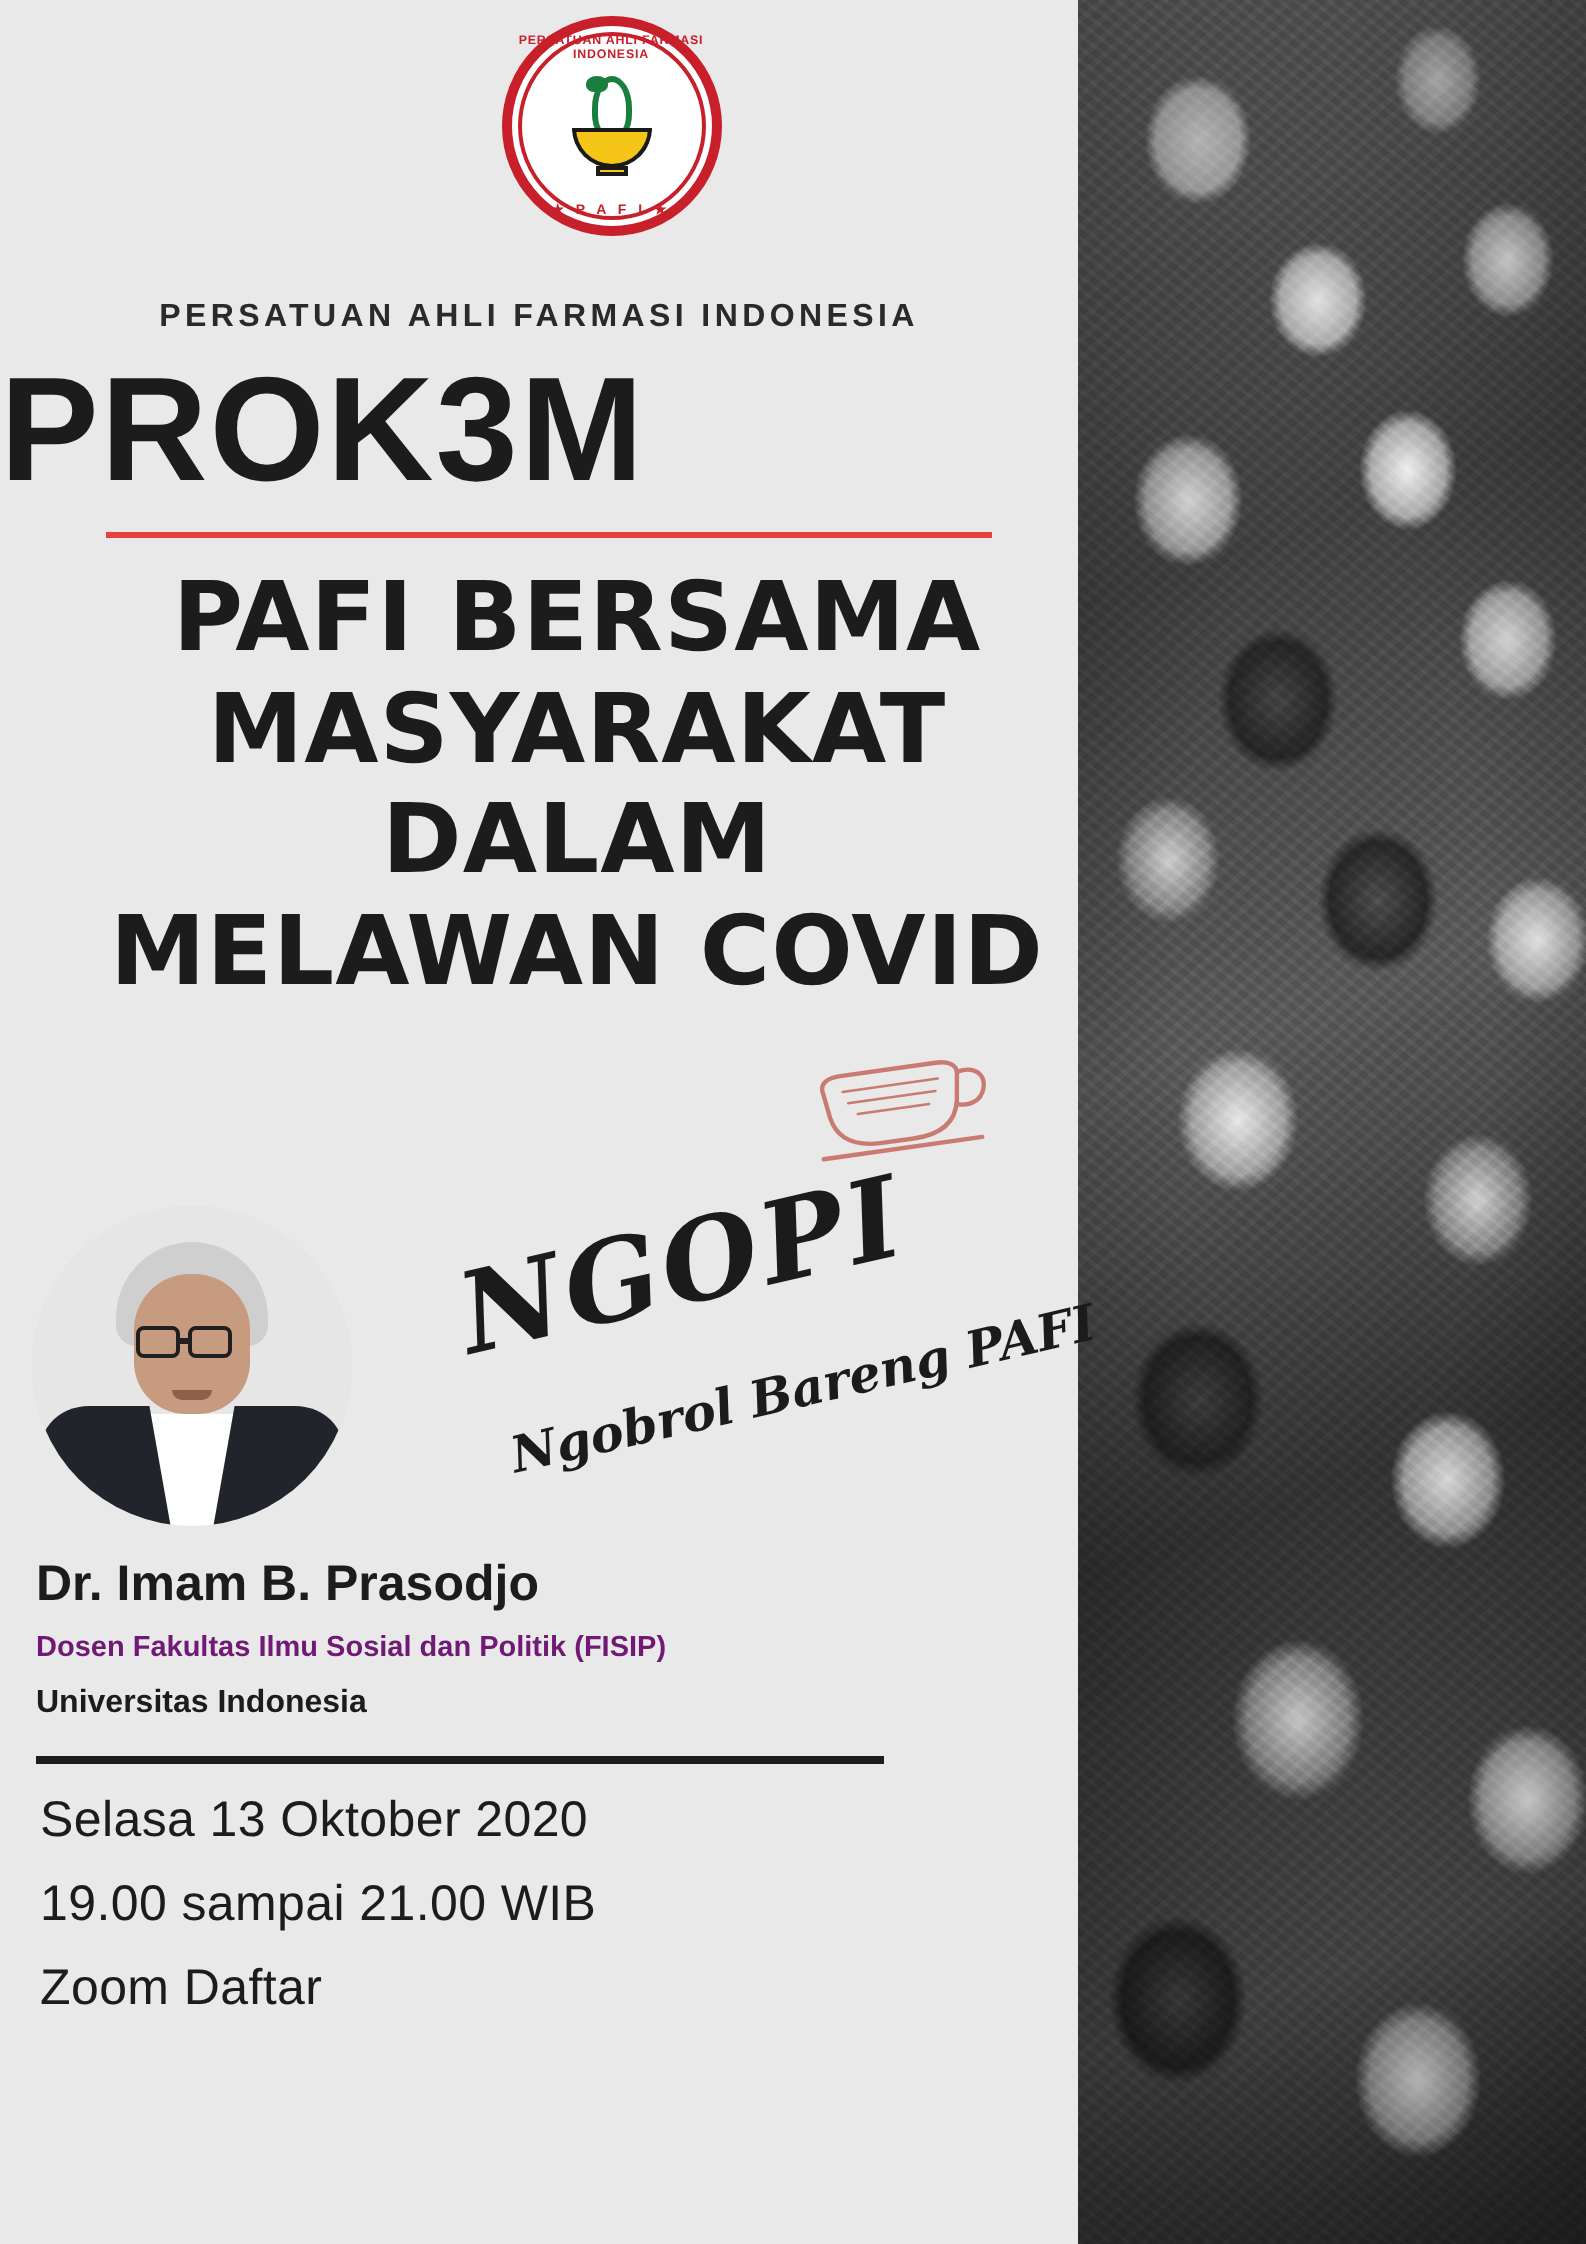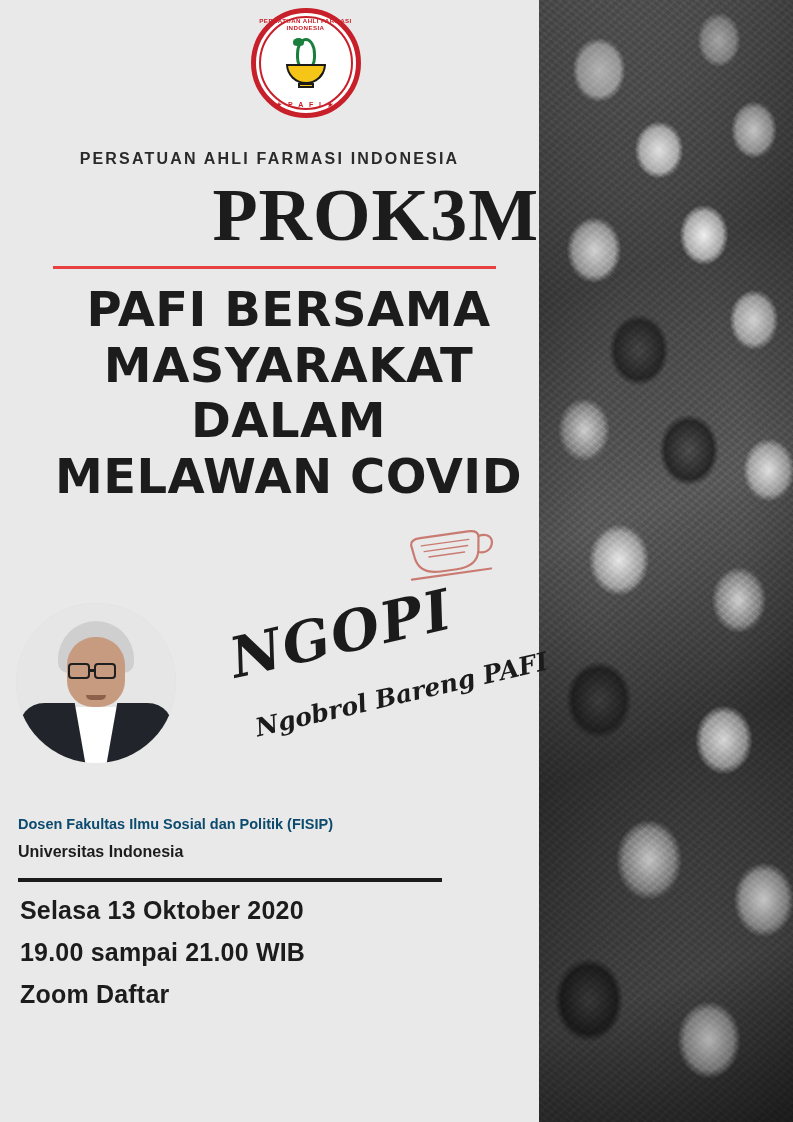--- a/index.html
+++ b/index.html
@@ -145,27 +145,27 @@
     top:150px; left:0; width:539px;
     text-align:center;
     font-size:16px;
     letter-spacing:2.2px;
     font-weight:bold;
     color:#2a2a2a;
   }
   .prok3m {
     position:absolute;
     top:178px; left:0; width:539px;
-    text-align:right;
+    text-align:left;
     font-size:74px;
     line-height:1;
     font-weight:bold;
     letter-spacing:1px;
     color:#1c1c1c;
-    font-family:Liberation Serif, serif;
+    font-family:Liberation Sans, sans-serif;
   }
   .rule-red {
     position:absolute;
     top:266px; left:53px;
     width:443px; height:3px;
     background:#e8413f;
   }
   .subhead {
     position:absolute;
     top:282px; left:0; width:539px;
@@ -274,21 +274,21 @@
     top:778px; left:18px;
     font-size:25px;
     font-weight:bold;
     color:#1c1c1c;
   }
   .speaker-role1 {
     position:absolute;
     top:816px; left:18px;
     font-size:14.5px;
     font-weight:bold;
-    color:#0c4a6e;
+    color:#701a75;
   }
   .speaker-role2 {
     position:absolute;
     top:843px; left:18px;
     font-size:16px;
     font-weight:bold;
     color:#1c1c1c;
   }
 
   .rule-black {
@@ -298,21 +298,21 @@
     background:#1c1c1c;
   }
 
   .details {
     position:absolute;
     top:890px; left:20px;
     width:500px;
   }
   .details div {
     font-size:25px;
-    font-weight:bold;
+    font-weight:normal;
     color:#1c1c1c;
     line-height:1.67;
     letter-spacing:0.2px;
   }
 </style>
 </head>
 <body>
 
 <div class="poster">
 
@@ -366,20 +366,21 @@
       <div class="av-face"></div>
       <div class="av-glass-l"></div>
       <div class="av-glass-r"></div>
       <div class="av-bridge"></div>
       <div class="av-mouth"></div>
       <div class="av-shirt"></div>
       <div class="av-suit-l"></div>
       <div class="av-suit-r"></div>
     </div>
 
+    <div class="speaker-name">Dr. Imam B. Prasodjo</div>
     <div class="speaker-role1">Dosen Fakultas Ilmu Sosial dan Politik (FISIP)</div>
     <div class="speaker-role2">Universitas Indonesia</div>
 
     <div class="rule-black"></div>
 
     <div class="details">
       <div>Selasa 13 Oktober 2020</div>
       <div>19.00 sampai 21.00 WIB</div>
       <div>Zoom Daftar</div>
     </div>

